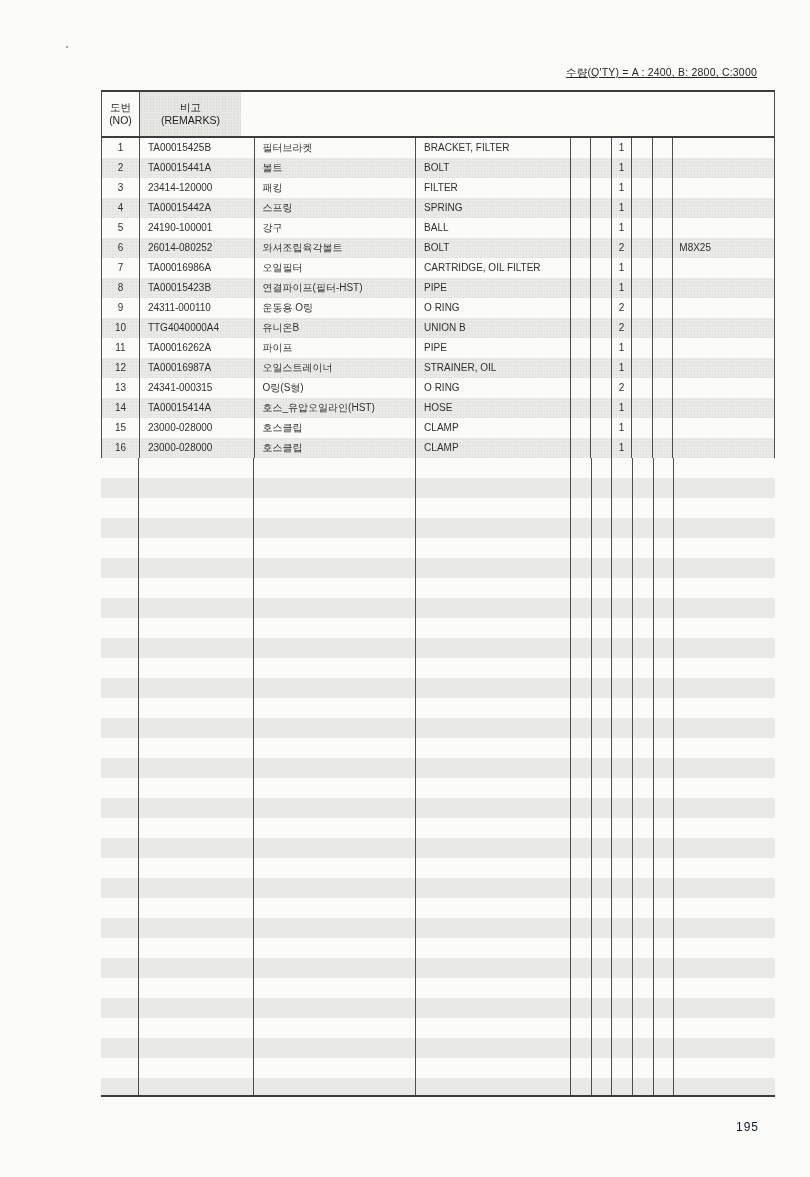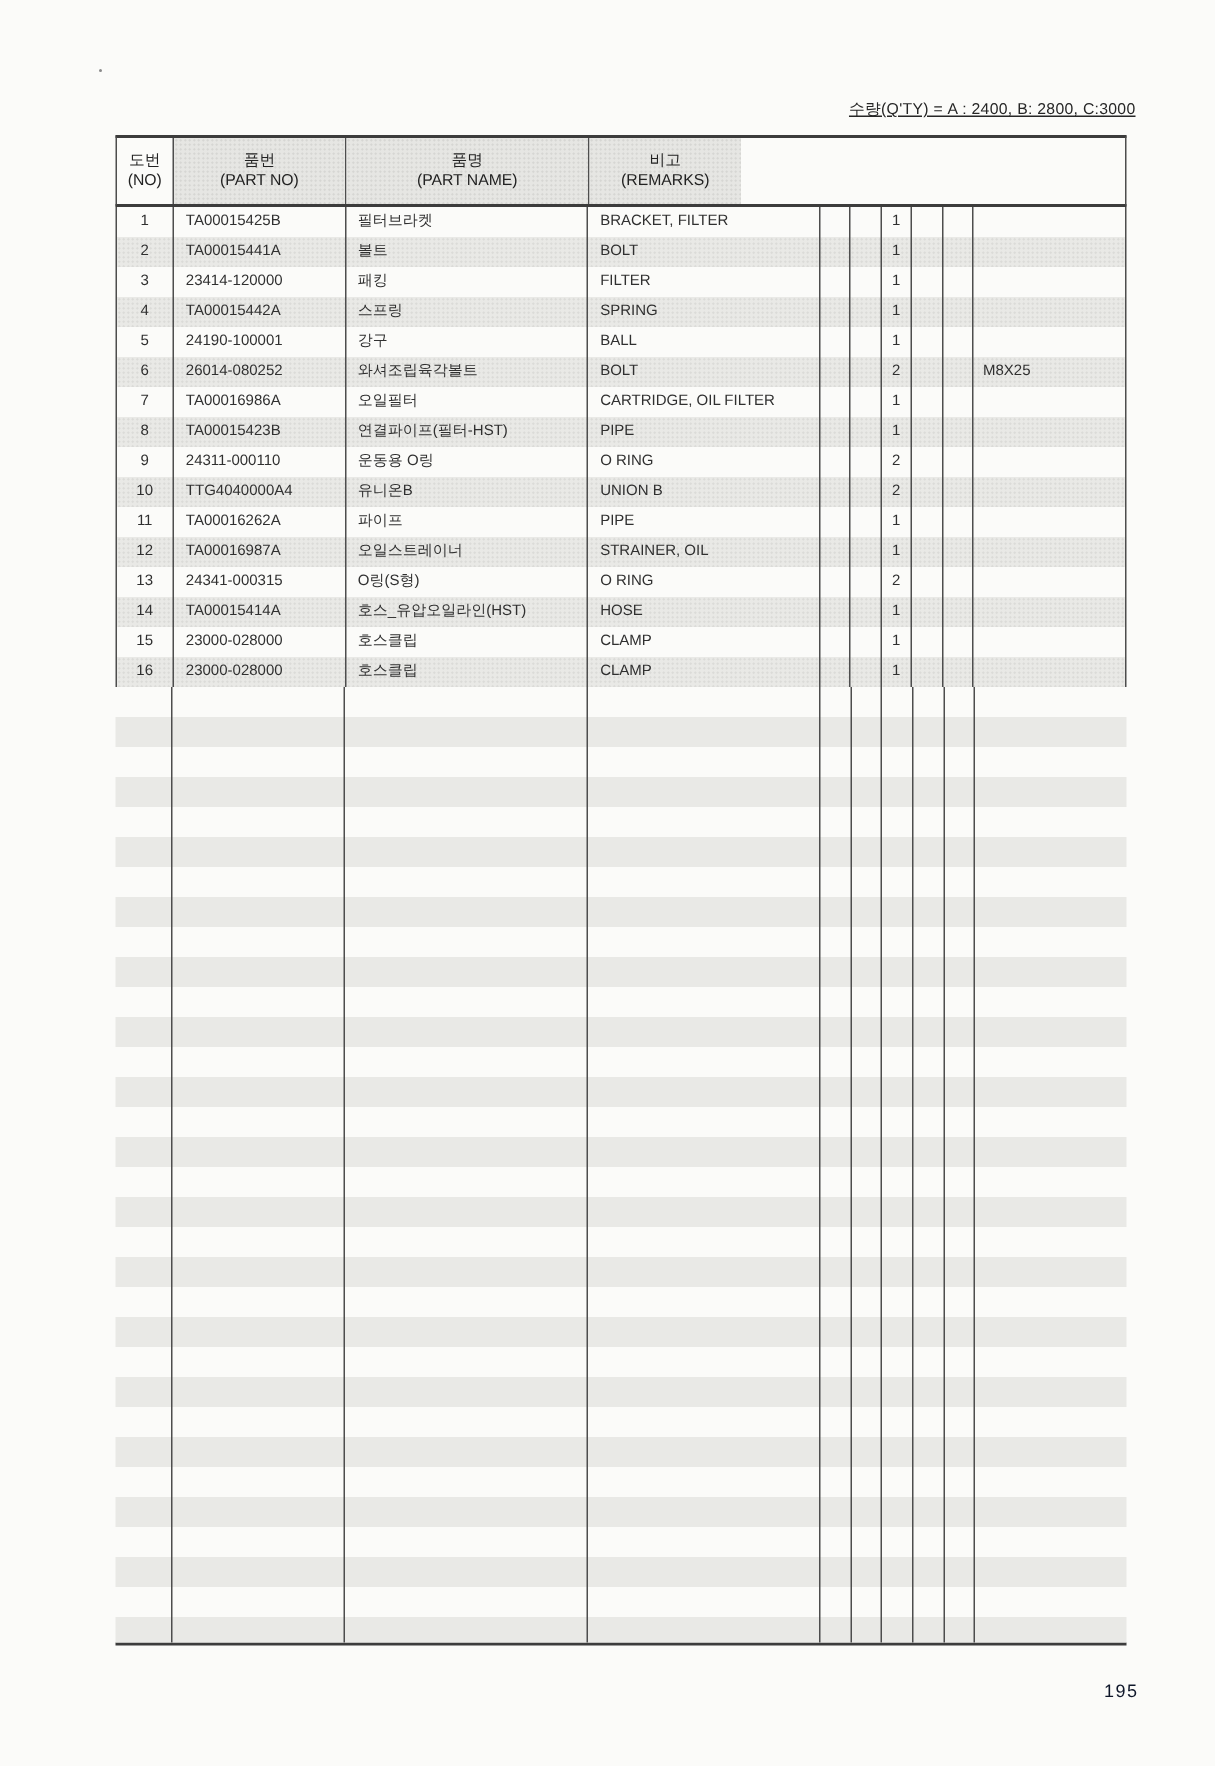--- a/index.html
+++ b/index.html
@@ -11,21 +11,21 @@
   }
   .artifact-dot{
     position:absolute;left:66px;top:46px;width:2px;height:2px;
     background:#8a8a8a;border-radius:50%;
   }
   .qty-note{
     position:absolute;top:66px;right:53px;
     font-size:10.5px;color:#262626;letter-spacing:0.2px;text-decoration:underline;
   }
   .parts-table{
-    position:absolute;left:77px;top:90px;width:674px;
+    position:absolute;left:101px;top:90px;width:674px;
   }
   
   .thead{
     display:flex;height:48px;box-sizing:border-box;
     border-top:2px solid #3c3c3c;border-bottom:2px solid #3c3c3c;
     border-left:1px solid #4d4d4d;border-right:1px solid #4d4d4d;
     background:#fbfbf9;
   }
   .hc{
     box-sizing:border-box;border-right:1px solid #4d4d4d;
@@ -98,28 +98,20 @@
 
 <div class="qty-note">수량(Q'TY) = A : 2400, B: 2800, C:3000</div>
 
 <div class="parts-table">
 
   <div class="thead">
     <div class="hc c-no">
       <div>도번</div>
       <div>(NO)</div>
     </div>
-    <div class="hc c-partno gray">
-      <div>품번</div>
-      <div>(PART NO)</div>
-    </div>
-    <div class="hc c-name gray">
-      <div>품명</div>
-      <div>(PART NAME)</div>
-    </div>
     <div class="hc c-remarks gray">
       <div>비고</div>
       <div>(REMARKS)</div>
     </div>
   </div>
 
   <div class="tbody">
       <div class="t-row">
     <div class="c no">1</div>
     <div class="c partno">TA00015425B</div>

